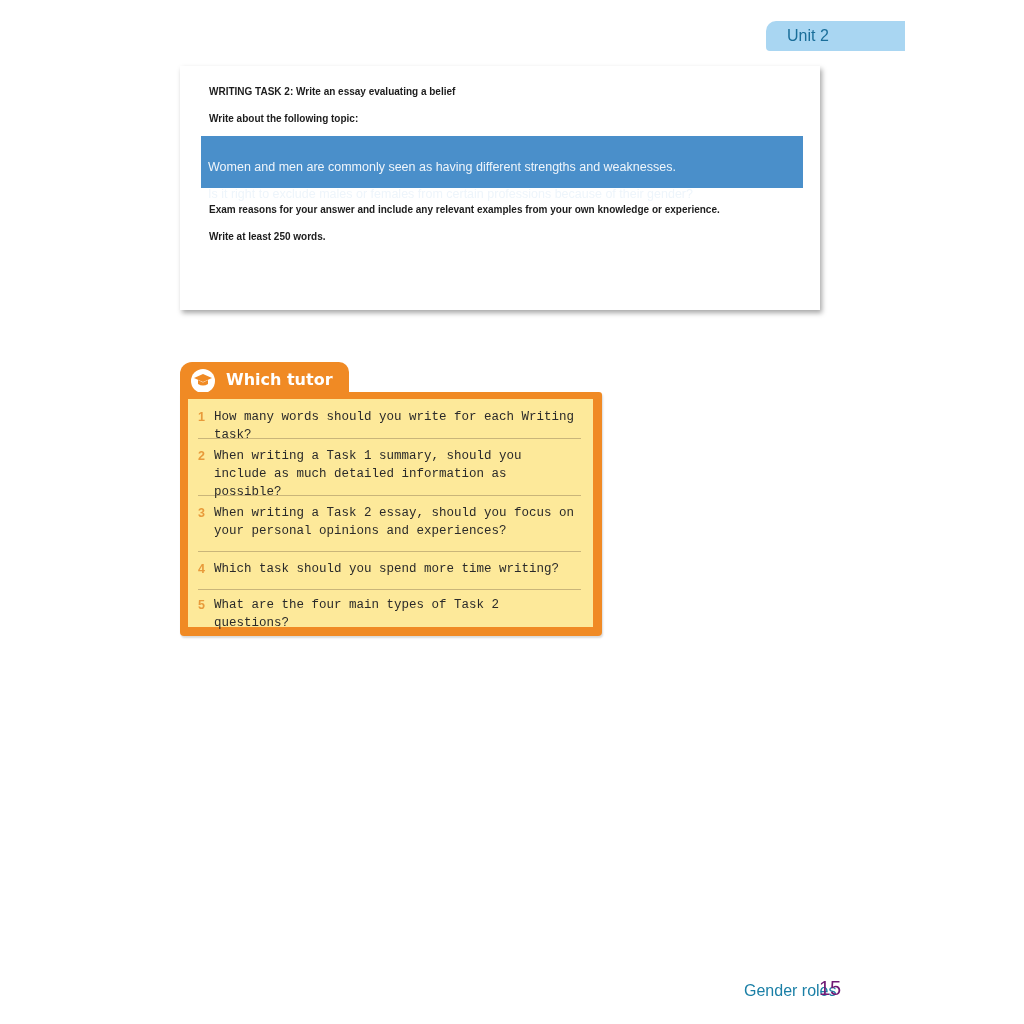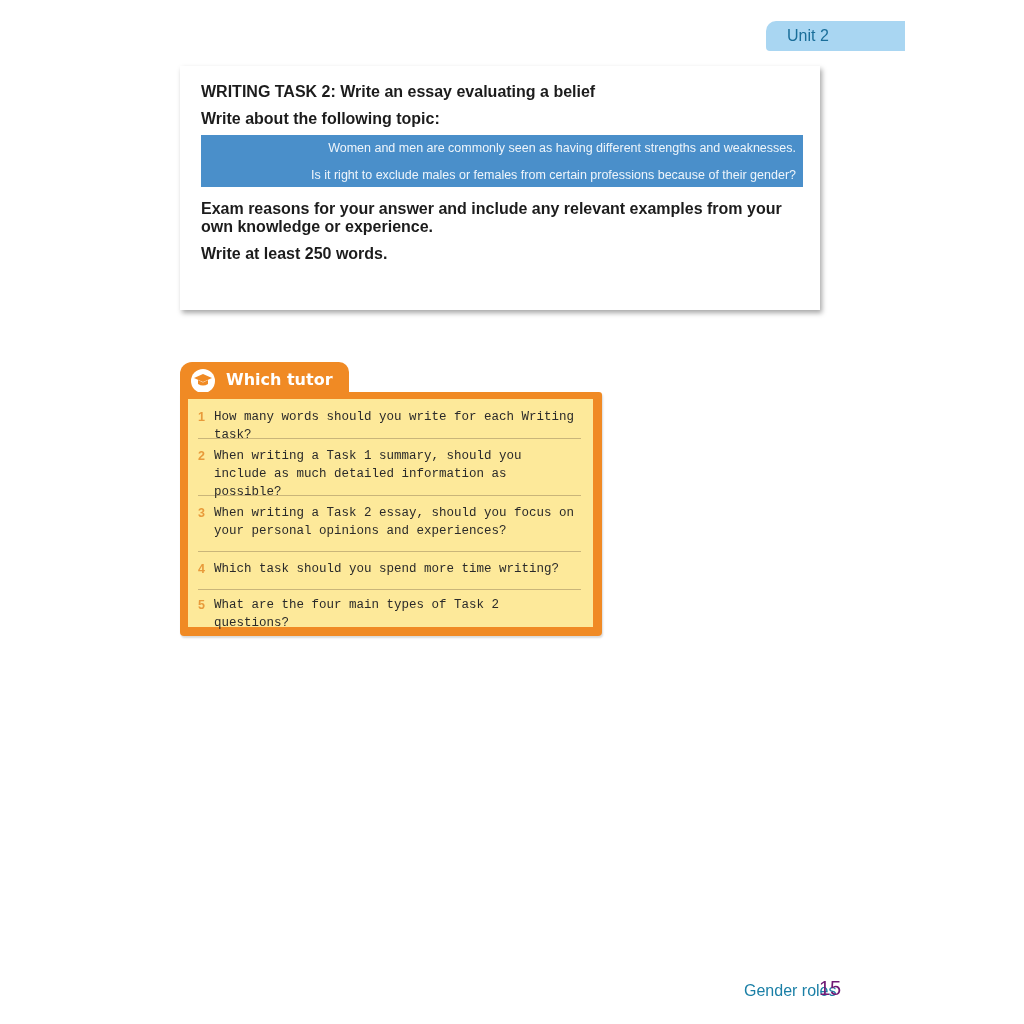--- a/index.html
+++ b/index.html
@@ -12,29 +12,29 @@
       background: #a9d6f2; border-top-left-radius: 10px; border-bottom-left-radius: 4px;
       box-sizing: border-box; padding-left: 21px;
       color: #1a6e9a; font-family: "Liberation Sans", sans-serif; font-size: 16px; line-height: 30px;
     }
     .task-card {
       position: absolute; left: 180px; top: 66px; width: 640px; height: 244px;
       background: #ffffff; box-shadow: 2px 3px 5px rgba(0,0,0,0.35);
       box-sizing: border-box; padding: 16px 20px 0 21px;
     }
     .task-line {
-      font-family: "Liberation Sans", sans-serif; font-weight: bold; font-size: 16px;
-      color: #1c1c1c; line-height: 18px; margin: 0;
+      font-family: "Liberation Sans", sans-serif; font-weight: bold; font-size: 10px;
+      color: #1c1c1c; line-height: 18px; margin: 8px;
     }
     .task-line.l1 { margin-top: 1px; }
     .task-line.l2 { margin-top: 9px; }
     .task-line.l3 { margin-top: 9px; }
     .topic-box {
       margin-top: 7px; margin-left: 0; width: 602px; height: 52px;
-      background: #4a8fca; box-sizing: border-box; padding: 3px 7px; text-align: right;
+      background: #4a8fca; box-sizing: border-box; padding: 21px 7px;
     }
     .topic-line {
       font-family: "Liberation Sans", sans-serif; font-size: 12.5px; color: #eef5fb;
       line-height: 21px; margin: 0 0 6px 0; font-weight: normal;
     }
     .topic-line:last-child { margin-bottom: 8px; }
     .task-line.l4 { margin-top: 13px; }
     .task-line.l5 { margin-top: 9px; }
 
     .tutor-tab {

